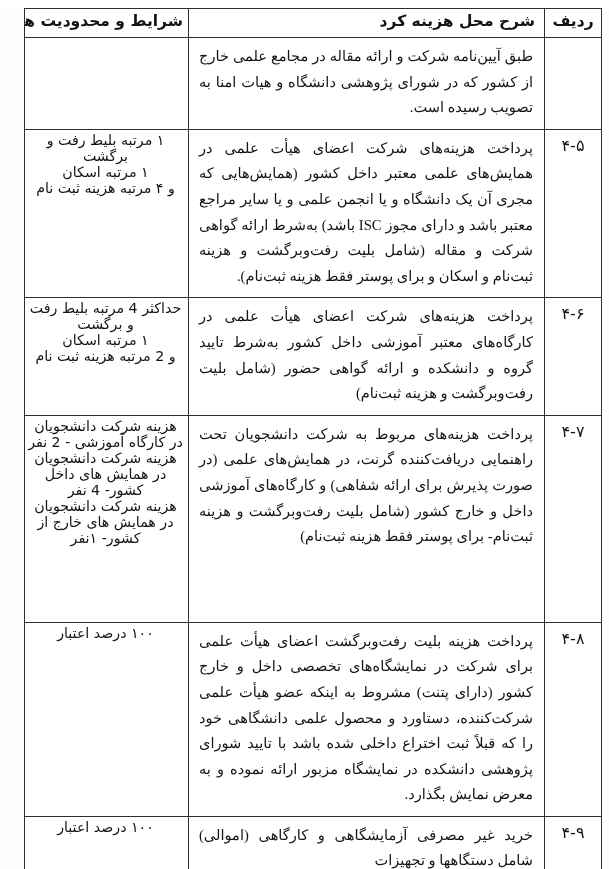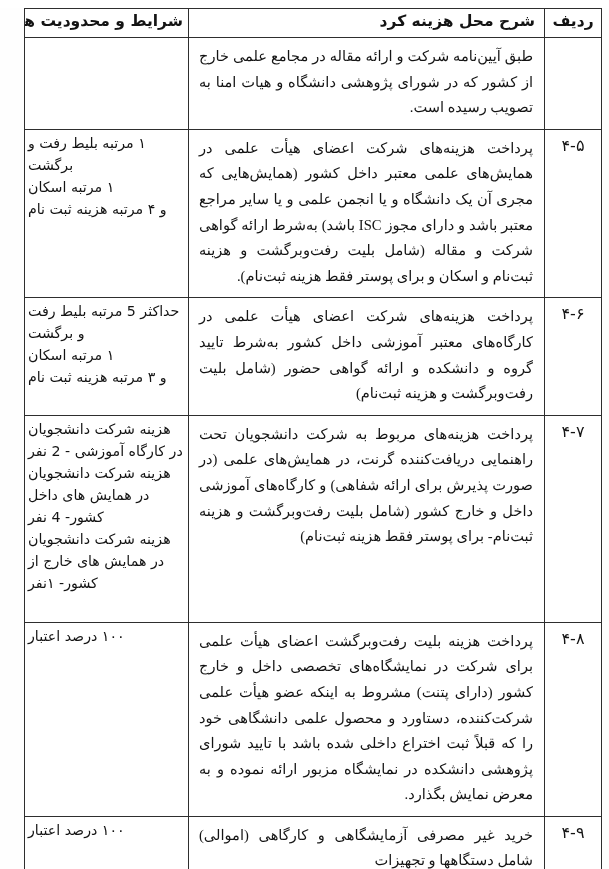--- a/index.html
+++ b/index.html
@@ -28,22 +28,22 @@
   td.num {
     text-align:center; font-size:16px; padding-top:6px;
     letter-spacing:0.5px;
   }
   td.desc {
     padding:2px 7px 4px 6px; font-size:14.6px; line-height:25.6px;
     text-align:justify;
   }
   td.desc p { margin:4px;font-family:Liberation Serif, serif; }
   td.cond {
-    padding:2px 5px 4px 3px; font-size:14.2px; line-height:22px;
-    text-align:left;
+    padding:2px 5px 4px 3px; font-size:14.2px; line-height:16px;
+    text-align:center;
   }
   td.cond .cond-line { margin:0; }
 </style>
 </head>
 <body>
 
 <div class="page">
   <table class="grid">
     <colgroup>
       <col class="c-row">
@@ -75,23 +75,23 @@
             <div class="cond-line">۱ مرتبه اسکان</div>
             <div class="cond-line">و ۴ مرتبه هزینه ثبت نام</div>
           </td>
         </tr>
         <tr style="height: 111px;">
           <td class="num">۴-۶</td>
           <td class="desc">
             <p>پرداخت هزینه‌های شرکت اعضای هیأت علمی در کارگاه‌های معتبر آموزشی داخل کشور به‌شرط تایید گروه و دانشکده و ارائه گواهی حضور (شامل بلیت رفت‌وبرگشت و هزینه ثبت‌نام)</p>
           </td>
           <td class="cond">
-            <div class="cond-line">حداکثر 5 مرتبه بلیط رفت و برگشت</div>
+            <div class="cond-line">حداکثر 4 مرتبه بلیط رفت و برگشت</div>
             <div class="cond-line">۱ مرتبه اسکان</div>
-            <div class="cond-line">و ۳ مرتبه هزینه ثبت نام</div>
+            <div class="cond-line">و 2 مرتبه هزینه ثبت نام</div>
           </td>
         </tr>
         <tr style="height: 207px;">
           <td class="num">۴-۷</td>
           <td class="desc">
             <p>پرداخت هزینه‌های مربوط به شرکت دانشجویان تحت راهنمایی دریافت‌کننده گرنت، در همایش‌های علمی (در صورت پذیرش برای ارائه شفاهی) و کارگاه‌های آموزشی داخل و خارج کشور (شامل بلیت رفت‌وبرگشت و هزینه ثبت‌نام- برای پوستر فقط هزینه ثبت‌نام)</p>
           </td>
           <td class="cond">
             <div class="cond-line">هزینه شرکت دانشجویان در کارگاه آموزشی - 2 نفر</div>
             <div class="cond-line">هزینه شرکت دانشجویان در همایش های داخل کشور- 4 نفر</div>

